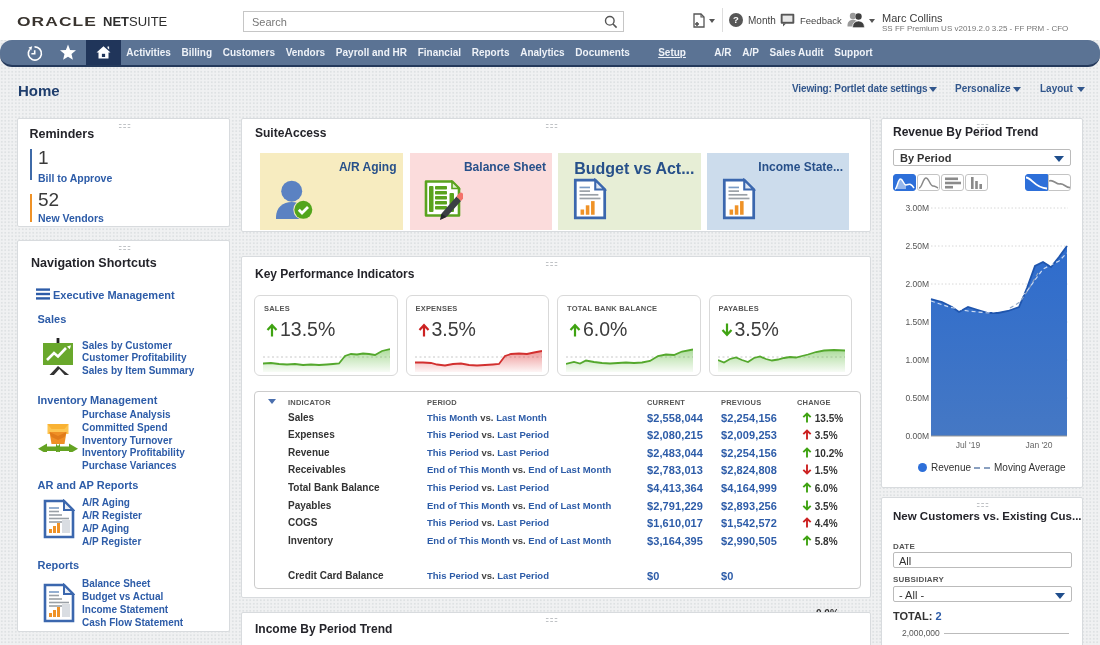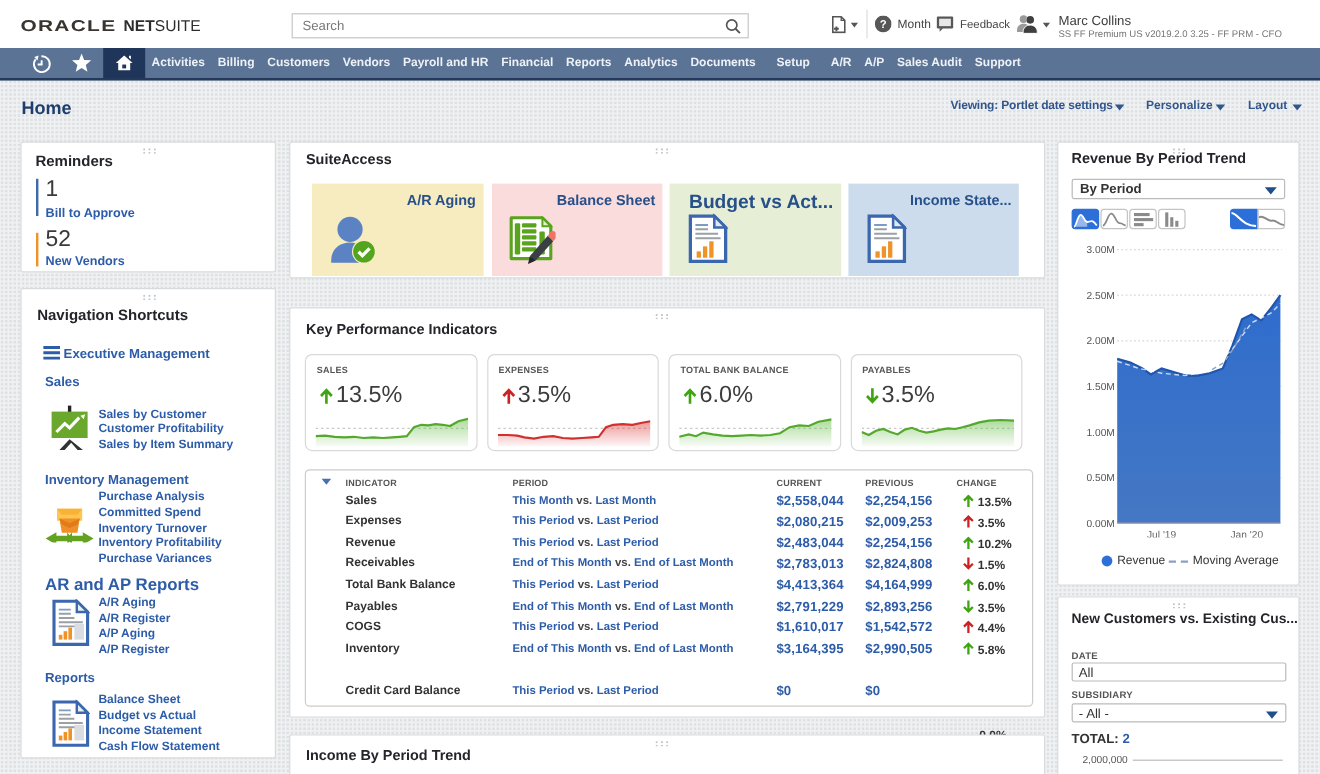--- a/index.html
+++ b/index.html
@@ -2,21 +2,21 @@
 <html><head>
 <meta charset="utf-8">
 <style>
 * { margin:0; padding:0; box-sizing:border-box; }
 html,body { width:1100px; height:645px; overflow:hidden; }
 body { font-family:"Liberation Sans", sans-serif; }
 #app { position:relative; width:1100px; height:645px; background-color:#f0f1f2;
   background-image: radial-gradient(#dee1e3 1px, rgba(0,0,0,0) 1px);
   background-size:3.5px 3.5px; }
 #topbar { position:absolute; left:0; top:0; width:1100px; height:40px; background:#fff; }
-#navbar { position:absolute; left:0; top:40px; width:1100px; height:27px; background:#5b7394; border-bottom:2px solid #24395b; }
+#navbar { position:absolute; left:0; top:40px; width:1100px; height:27px; background:#5b7394; border-bottom:2px solid #24395b;border-radius:12px; }
 .card { position:absolute; background:#fff; border:1px solid #d8dbde; border-radius:2px; }
 .ptitle { font-size:12px; font-weight:bold; color:#24242a; }
 .dots { position:absolute; top:4px; width:13px; height:5px;
   background-image:radial-gradient(#c0c3c6 0.9px, rgba(0,0,0,0) 1px);
   background-size:4.4px 3px; }
 a, .lnk { color:#2d5ca8; text-decoration:none; }
 .kpibox { position:absolute; top:38px; width:143.5px; height:81px; border:1px solid #d9d9d9; border-radius:6px; background:#fff; }
 .kpilabel { position:absolute; left:9px; top:8px; font-size:7.5px; font-weight:bold; color:#555; letter-spacing:0.2px; }
 .kpinum { position:absolute; left:11px; top:22px; font-size:19.5px; color:#3c3c3c; display:flex; align-items:center; }
 .spark { position:absolute; left:8px; bottom:3px; }
@@ -92,21 +92,21 @@
     <div id="menu" style="position:absolute;left:121px;top:0;height:25px;display:flex;align-items:center;font-size:10px;font-weight:bold;color:#eef2f8;">
       <span style="margin:0 5.35px;">Activities</span>
         <span style="margin:0 5.35px;">Billing</span>
         <span style="margin:0 5.35px;">Customers</span>
         <span style="margin:0 5.35px;">Vendors</span>
         <span style="margin:0 5.35px;">Payroll and HR</span>
         <span style="margin:0 5.35px;">Financial</span>
         <span style="margin:0 5.35px;">Reports</span>
         <span style="margin:0 5.35px;">Analytics</span>
         <span style="margin:0 5.35px;">Documents</span>
-        <span style="margin:0 12px;">Setup</span>
+        <span style="margin:0 23px;text-decoration:underline;">Setup</span>
         <span style="margin:0 5.35px;">A/R</span>
         <span style="margin:0 5.35px;">A/P</span>
         <span style="margin:0 5.35px;">Sales Audit</span>
         <span style="margin:0 5.35px;">Support</span>
     </div>
   </div>
   <div id="homerow">
     <div style="position:absolute;left:18px;top:82px;font-size:15px;font-weight:bold;color:#1f3e6d;">Home</div>
     <div style="position:absolute;left:792px;top:83px;font-size:10px;font-weight:bold;color:#31568c;letter-spacing:-0.15px;">Viewing: Portlet date settings</div>
     <div style="position:absolute;left:929px;top:87px;width:0;height:0;border-left:4px solid transparent;border-right:4px solid transparent;border-top:5px solid #31568c;"></div>
@@ -155,21 +155,21 @@
       <path d="M12.5 10 h17 l-2 12 h-13 z" fill="#ef8f25"></path>
       <path d="M12.5 10 l8.5 4 8.5-4 -2 5 -6.5 3 -6.5-3 z" fill="#e07b1a"></path>
       <path d="M19 21.5 v3 h-9 v-3 l-9 5.25 9 5.25 v-3 h9 v3 l4-5.25 z" fill="#64a322"></path>
       <path d="M23 21.5 v3 h9 v-3 l9 5.25 -9 5.25 v-3 h-9 v3 l-4-5.25 z" fill="#64a322"></path>
     </svg>
     <div class="lnk" style="position:absolute;left:64px;top:168px;font-size:10px;">Purchase Analysis</div>
     <div class="lnk" style="position:absolute;left:64px;top:180.5px;font-size:10px;">Committed Spend</div>
     <div class="lnk" style="position:absolute;left:64px;top:193.5px;font-size:10px;">Inventory Turnover</div>
     <div class="lnk" style="position:absolute;left:64px;top:206px;font-size:10px;">Inventory Profitability</div>
     <div class="lnk" style="position:absolute;left:64px;top:218.5px;font-size:10px;">Purchase Variances</div>
-    <div class="lnk" style="position:absolute;left:19.5px;top:237.5px;font-size:14px;">AR and AP Reports</div>
+    <div class="lnk" style="position:absolute;left:19.5px;top:237.5px;font-size:11px;">AR and AP Reports</div>
     <svg style="position:absolute;left:25px;top:258px;" width="32" height="40" viewBox="0 0 32 40" class="docicon">
       <path d="M2 2h19l9 9v27H2z" fill="#fff" stroke="#3b67ae" stroke-width="2.6"></path>
       <path d="M21 2v9h9z" fill="#e9eef5" stroke="#3b67ae" stroke-width="2"></path>
       <g stroke-width="1.6">
           <line x1="6" y1="9" x2="16" y2="9" stroke="#7a9cc6"></line>
           <line x1="6" y1="12.5" x2="16" y2="12.5" stroke="#9aa0a6"></line>
           <line x1="6" y1="16" x2="19" y2="16" stroke="#9aa0a6"></line>
           <line x1="6" y1="19.5" x2="26" y2="19.5" stroke="#9aa0a6"></line>
           <line x1="6" y1="23" x2="26" y2="23" stroke="#9aa0a6"></line>
         </g>

